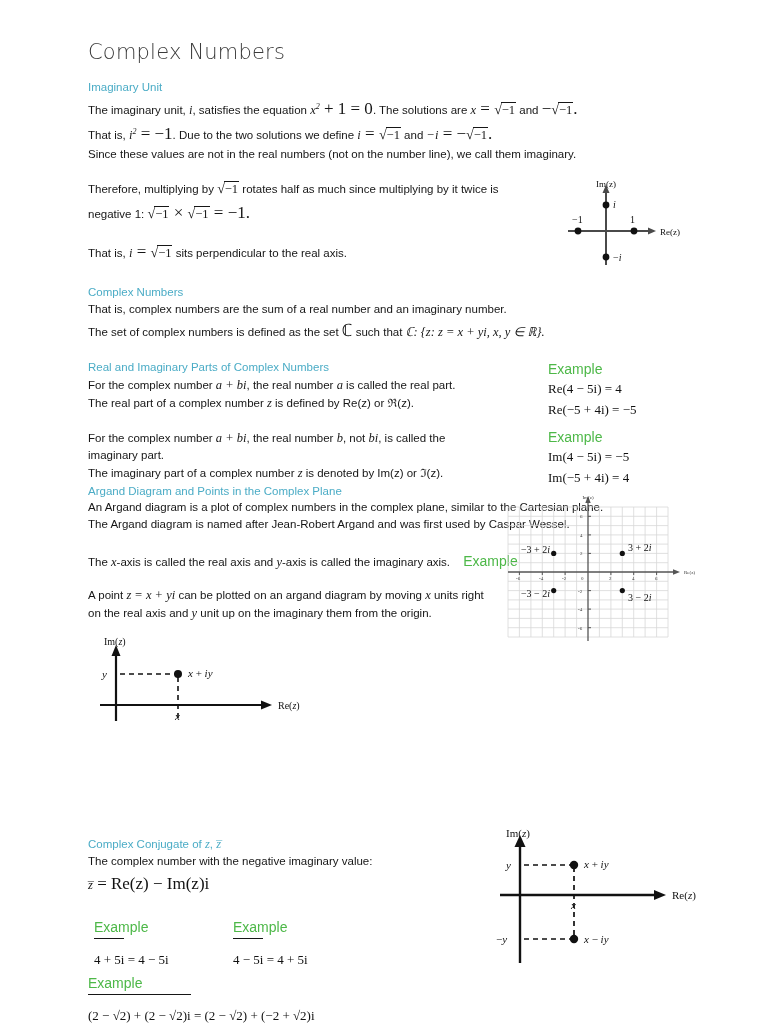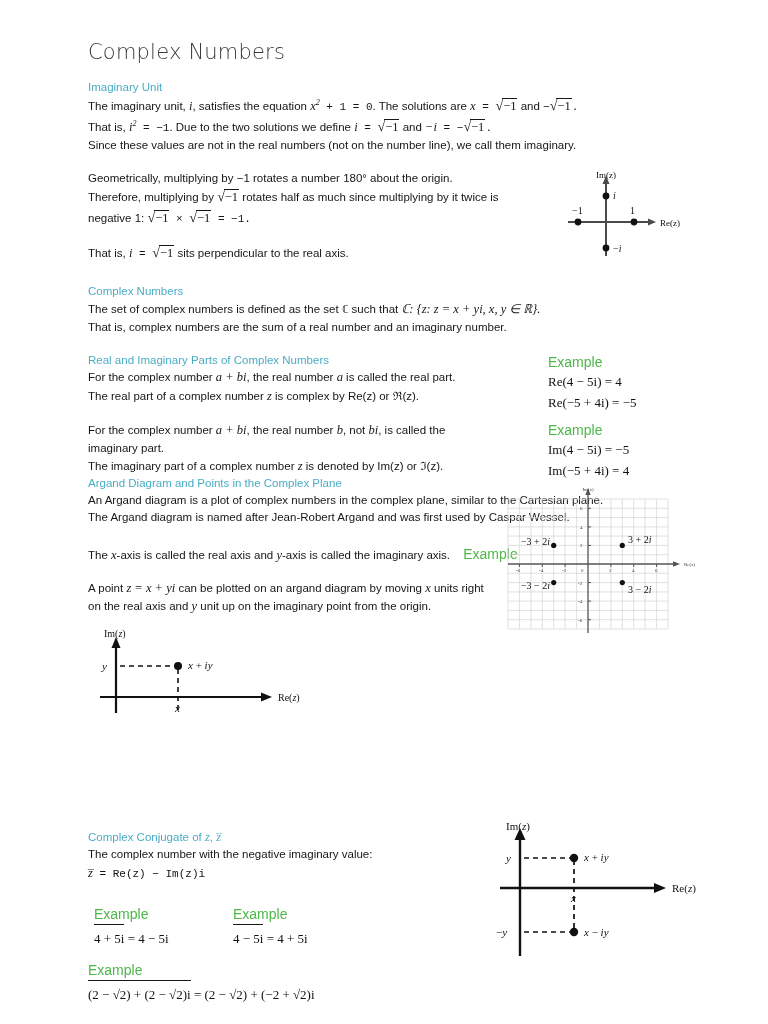--- a/index.html
+++ b/index.html
@@ -59,40 +59,40 @@
     font-size: 11.5px;
     line-height: 1.48;
     margin: 0;
     color: #161616;
   }
 
   .blk { position: relative; }
 
   
   .mi { font-family: "Liberation Serif", serif; font-style: italic; font-size: 12.5px; }
-  .mr { font-family: Liberation Mono, monospace; font-size: 11px; }
+  .mr { font-family: Liberation Serif, serif; font-size: 17px; }
   sup.ex { font-size: 8px; vertical-align: super; font-family:"Liberation Serif", serif; font-style: italic;}
 
   
   .sqrt {
     font-family: "Liberation Serif", serif;
     font-size: 12.5px;
     white-space: nowrap;
   }
   .sqrt > .rad { font-size: 14px; }
   .sqrt > .rand {
     border-top: 1px solid #161616;
     padding: 0 1px 0 1px;
     margin-left: -1px;
   }
 
   
   .ovl {
     border-top: 1.2px solid #161616;
-    padding-top: 7px;
+    padding-top: 14px;
     display: inline-block;
     line-height: 1.15;
   }
 
   
   .exline {
     font-family: "Liberation Serif", serif;
     font-size: 13px;
     line-height: 1.6;
     white-space: nowrap;
@@ -123,21 +123,20 @@
 
     <p class="para">
       <span>That is, </span><span class="mi">i</span><sup class="ex">2</sup><span class="mr"> = −1</span><span>. Due to the two solutions we define </span><span class="mi">i</span><span class="mr"> = </span><span class="sqrt"><span class="rad">√</span><span class="rand">−1</span></span><span> and </span><span class="mi">−i</span><span class="mr"> = </span><span class="sqrt"><span class="mr">−</span><span class="rad">√</span><span class="rand">−1</span></span><span class="mr">.</span>
     </p>
 
     <p class="para">Since these values are not in the real numbers (not on the number line), we call them imaginary.</p>
   </div>
 
   <div class="blk" style="margin-top:16px;">
     <div style="width:440px;">
-      <p class="para">Geometrically, multiplying by −1 rotates a number 180° about the origin.</p>
       <p class="para">
         <span>Therefore, multiplying by </span><span class="sqrt"><span class="rad">√</span><span class="rand">−1</span></span><span> rotates half as much since multiplying by it twice is</span>
       </p>
       <p class="para">
         <span>negative 1: </span><span class="sqrt"><span class="rad">√</span><span class="rand">−1</span></span><span class="mr"> × </span><span class="sqrt"><span class="rad">√</span><span class="rand">−1</span></span><span class="mr"> = −1.</span>
       </p>
       <p class="para" style="margin-top:14px;">
         <span>That is, </span><span class="mi">i</span><span class="mr"> = </span><span class="sqrt"><span class="rad">√</span><span class="rand">−1</span></span><span> sits perpendicular to the real axis.</span>
       </p>
     </div>
@@ -164,34 +163,34 @@
         <text class="figlabel" x="18" y="48" font-size="10" fill="#111">−1</text>
         <text class="figlabel" x="76" y="48" font-size="10" fill="#111">1</text>
         <text class="figlabel" x="59" y="33" font-size="10" font-style="italic" fill="#111">i</text>
         <text class="figlabel" x="59" y="86" font-size="10" fill="#111">−<tspan font-style="italic">i</tspan></text>
       </svg>
     </div>
   </div>
 
   <div class="blk" style="margin-top:20px;">
     <div class="h-blue">Complex Numbers</div>
+    <p class="para">That is, complex numbers are the sum of a real number and an imaginary number.</p>
     <p class="para">
       <span>The set of complex numbers is defined as the set </span><span class="mr">ℂ</span><span> such that </span><span class="mi">ℂ: {z: z = x + yi,  x, y ∈ ℝ}.</span>
     </p>
-    <p class="para">That is, complex numbers are the sum of a real number and an imaginary number.</p>
   </div>
 
   <div class="blk" style="margin-top:16px;">
     <div style="width:440px;">
       <div class="h-blue">Real and Imaginary Parts of Complex Numbers</div>
       <p class="para">
         <span>For the complex number </span><span class="mi">a + bi</span><span>, the real number </span><span class="mi">a</span><span> is called the real part.</span>
       </p>
       <p class="para">
-        <span>The real part of a complex number </span><span class="mi">z</span><span> is complex by Re(z) or ℜ(z).</span>
+        <span>The real part of a complex number </span><span class="mi">z</span><span> is defined by Re(z) or ℜ(z).</span>
       </p>
 
       <p class="para" style="margin-top:16px;">
         <span>For the complex number </span><span class="mi">a + bi</span><span>, the real number </span><span class="mi">b</span><span>, not </span><span class="mi">bi</span><span>, is called the</span>
       </p>
       <p class="para">imaginary part.</p>
       <p class="para">
         <span>The imaginary part of a complex number </span><span class="mi">z</span><span> is denoted by Im(z) or ℑ(z).</span>
       </p>
     </div>
@@ -215,21 +214,21 @@
     <p class="para">The Argand diagram is named after Jean-Robert Argand and was first used by Caspar Wessel.</p>
 
     <p class="para" style="margin-top:18px;">
       <span>The </span><span class="mi">x</span><span>-axis is called the real axis and </span><span class="mi">y</span><span>-axis is called the imaginary axis.</span>
       <span class="h-green" style="display:inline-block; margin-left:10px;">Example</span>
     </p>
 
     <div style="width:400px; margin-top:14px;">
       <p class="para">
         <span>A point </span><span class="mi">z = x + yi</span><span> can be plotted on an argand diagram by moving </span><span class="mi">x</span>
-        <span>units right on the real axis and </span><span class="mi">y</span><span> unit up on the imaginary point from</span>
+        <span>units right on the real axis and </span><span class="mi">y</span><span> unit up on the imaginary them from</span>
         <span>the origin.</span>
       </p>
     </div>
 
     <div class="abs" style="left:0px; top:150px;">
       <svg width="215" height="90" viewBox="0 0 215 90">
         <line x1="12" y1="72" x2="176" y2="72" stroke="#111" stroke-width="2.2"></line>
         <polygon points="184,72 173,67.5 173,76.5" fill="#111"></polygon>
         <line x1="28" y1="88" x2="28" y2="20" stroke="#111" stroke-width="2.2"></line>
         <polygon points="28,12 23.5,23 32.5,23" fill="#111"></polygon>

